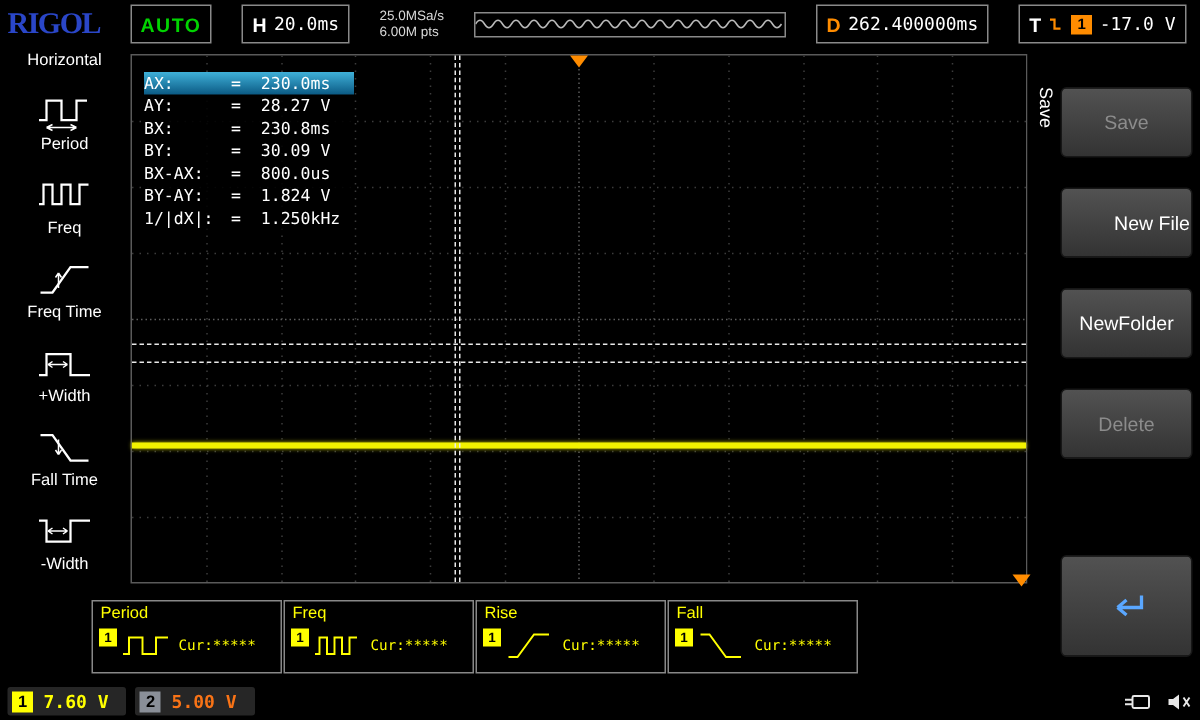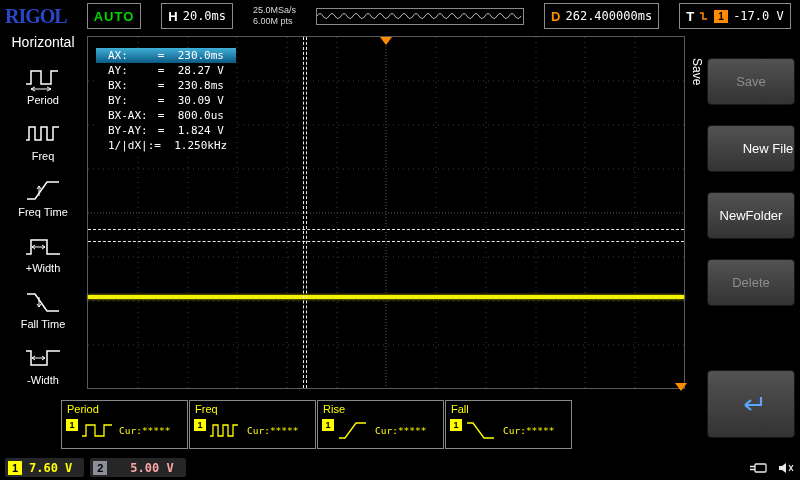--- a/index.html
+++ b/index.html
@@ -18,42 +18,42 @@
   .mono-val { font-family:"DejaVu Sans Mono", monospace; font-weight:normal; font-size:12px; }
   .rate-blk { font-size:9px; color:#d8d8d8; line-height:1.2; }
   .preview { width:208px; height:17px; border:1px solid #8a8a8a; background:#000; padding:0; display:flex; align-items:center; }
   .d-lab { color:#ff8c00; font-weight:bold; font-size:13px; }
   .trig-badge { width:14px; height:13px; background:#ff8c00; color:#000; font-size:10px;
                 font-weight:bold; display:flex; align-items:center; justify-content:center; }
 
   
   .sidebar { position:absolute; left:0; top:32px; width:86px; height:422px;
              display:flex; flex-direction:column; align-items:center; }
-  .sb-title { font-size:14px; color:#fff; margin:2px 4px 0; }
+  .sb-title { font-size:11px; color:#fff; margin:2px 4px 0; }
   .sb-item { display:flex; flex-direction:column; align-items:center; margin-top:13px; cursor:pointer; }
   .sb-label { font-size:11px; margin-top:1px; }
 
   
   .scope { position:absolute; left:87px; top:36px; width:598px; height:353px;
            border:1px solid #5a5a5a; background:#000; }
   .grid-svg { position:absolute; left:0; top:0; }
   .cursor-h { position:absolute; left:0; width:100%; height:0; border-top:1px dashed #eaeaea; z-index:3; }
   .cursor-v { position:absolute; top:0; height:100%; width:0; border-left:1px dashed #eaeaea; z-index:3; }
   .waveform { position:absolute; left:0; width:100%; height:4px; background:#f2f200;
               box-shadow:0 0 3px #cccc00; z-index:2; }
   .trig-marker { position:absolute; top:0; width:0; height:0; z-index:4;
                  border-left:6px solid transparent; border-right:6px solid transparent;
                  border-top:8px solid #ff8c00; }
   .corner-marker { position:absolute; right:-3px; bottom:-3px; width:0; height:0; z-index:4;
                    border-left:6px solid transparent; border-right:6px solid transparent;
                    border-top:8px solid #ff8c00; }
   .readout { position:absolute; left:8px; top:11px; width:140px; z-index:5;
              background:rgba(0,0,0,0.88); font-family:"DejaVu Sans Mono", monospace;
              font-size:11px; color:#fff; }
-  .readout .row { display:flex; height:15px; line-height:15px; padding:0 12px; }
+  .readout .row { display:flex; height:15px; line-height:15px; padding:0 0; }
   .readout .row.hl { background:linear-gradient(#3fb0d8,#0b5a84); }
   .readout .lab { width:58px; white-space:pre; }
   .readout .val { white-space:pre; }
 
   
   .panels { position:absolute; left:61px; top:400px; display:flex; }
   .panel { width:127px; height:49px; border:1px solid #888; background:#000;
            margin-right:1px; position:relative; color:#ffff00; }
   .pname { position:absolute; left:5px; top:2px; font-size:11px; }
   .pbadge { position:absolute; left:4px; top:18px; width:12px; height:12px; background:#ffff00;
@@ -74,21 +74,21 @@
   
   .bottombar { position:absolute; left:0; top:455px; width:800px; height:25px;
                display:flex; align-items:center; gap:6px; padding:0 5px; background:#000; }
   .ch-pill { display:flex; align-items:center; gap:7px; height:19px; padding:0 12px 0 3px;
              background:#262626; border-radius:2px; cursor:pointer; }
   .ch-badge { width:14px; height:14px; display:flex; align-items:center; justify-content:center;
               font-size:11px; font-weight:bold; color:#000; }
   .ch1 .ch-badge { background:#ffff00; }
   .ch1 .ch-scale { color:#ffff00; font-weight:bold; font-size:12px; font-family:"DejaVu Sans Mono", monospace; }
   .ch2 .ch-badge { background:#8a8f98; }
-  .ch2 .ch-scale { color:#fca5a5; font-weight:bold; font-size:12px; font-family:"DejaVu Sans Mono", monospace;margin-left:16px; }
+  .ch2 .ch-scale { color:#f97316; font-weight:bold; font-size:12px; font-family:"DejaVu Sans Mono", monospace; }
   .statusicons { margin-left:auto; display:flex; gap:9px; align-items:center; }
 </style>
 </head>
 <body>
 
 <div class="app">
 
   <div class="topbar">
     <span class="logo">RIGOL</span>
     <span class="tb-box">

